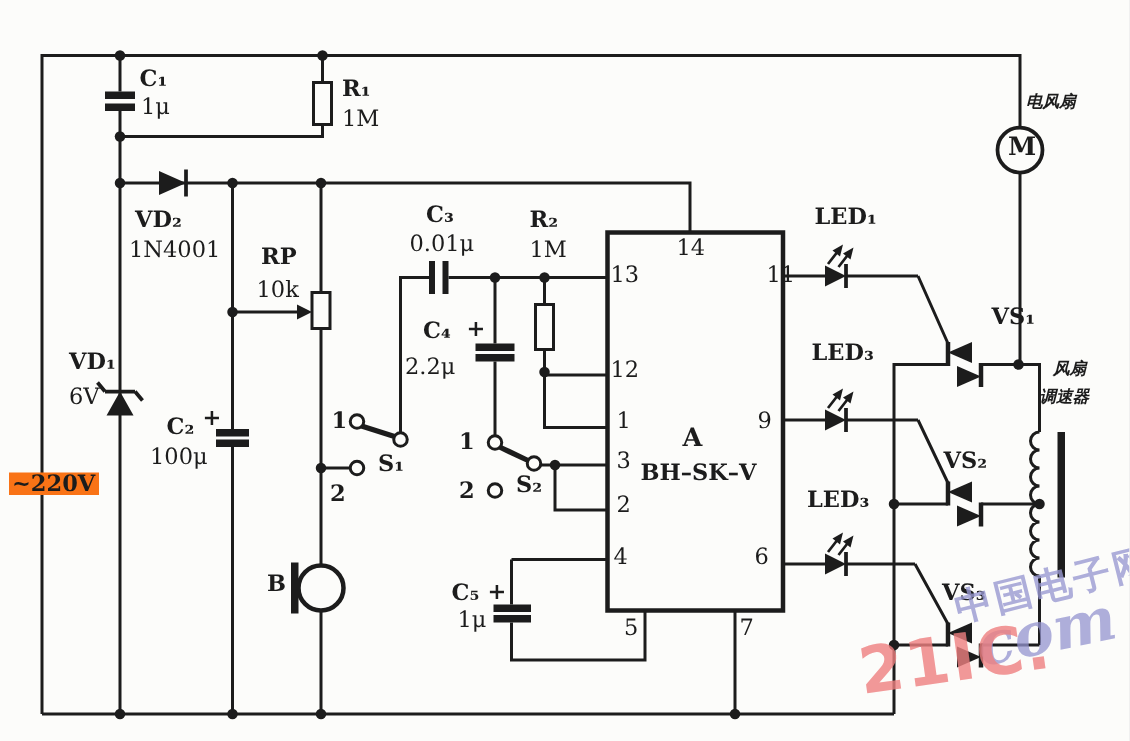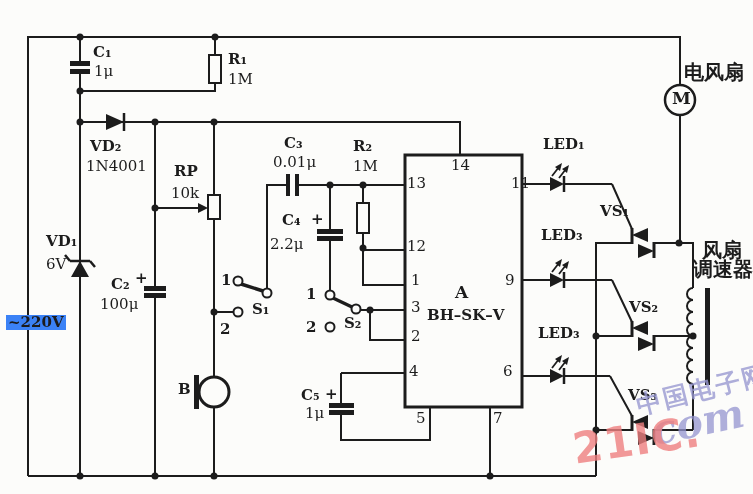--- a/index.html
+++ b/index.html
@@ -2,23 +2,23 @@
 <html><head>
 <meta charset="utf-8">
 <style>
   html,body{margin:0;padding:0;background:#e8e8e8;}
   #stage{position:relative;width:753px;height:494px;background:#fcfcfa;overflow:hidden;
          font-family:"DejaVu Serif", serif;color:#1c1c1c;}
   #stage svg{position:absolute;left:0;top:0;}
   .lbl{position:absolute;font-size:15px;font-weight:bold;line-height:1;white-space:nowrap;text-align:right;}
   .val{font-weight:normal;}
   .pin{position:absolute;font-size:15px;font-weight:normal;line-height:1;}
-  .cn{position:absolute;font-family:"DejaVu Sans", sans-serif;font-size:20px;font-weight:bold;line-height:1;white-space:nowrap;}
+  .cn{position:absolute;font-family:"DejaVu Sans", sans-serif;font-size:11px;font-weight:bold;line-height:1;white-space:nowrap;font-style:italic;}
   .mlabel{position:absolute;font-size:17px;font-weight:bold;line-height:1;}
-  .mask{background:#3b82f6;padding:0 2px;}
+  .mask{background:#f97316;padding:0 2px;}
   .wm{position:absolute;line-height:1;white-space:nowrap;pointer-events:none;}
   .wm-cn{left:634px;top:394px;font-family:"DejaVu Sans", sans-serif;font-size:25px;font-weight:bold;
          letter-spacing:2px;color:#9a9ad2;opacity:.8;transform:rotate(-14deg);transform-origin:left top;}
   .wm-script{left:648px;top:412px;font-family:"DejaVu Serif", serif;font-style:italic;font-weight:bold;
          font-size:40px;color:#9595d0;opacity:.75;transform:rotate(-12deg);transform-origin:left top;}
   .wm-brand{left:570px;top:428px;font-family:"DejaVu Sans", sans-serif;font-weight:bold;font-size:43px;
          letter-spacing:1px;color:#ef8080;opacity:.8;transform:rotate(-8deg);transform-origin:left top;}
 </style>
 </head>
 <body>
@@ -200,21 +200,21 @@
   <span class="lbl" style="left:306px;top:287px">1</span>
   <span class="lbl" style="left:306px;top:320px">2</span>
   <span class="lbl" style="left:344px;top:316px">S₂</span>
   <span class="lbl" style="left:178px;top:382px">B</span>
   <span class="lbl" style="left:301px;top:388px">C₅</span>
   <span class="lbl" style="left:325px;top:387px">+</span>
   <span class="lbl val" style="left:305px;top:406px">1μ</span>
   <span class="lbl" style="left:543px;top:137px">LED₁</span>
   <span class="lbl" style="left:541px;top:228px">LED₃</span>
   <span class="lbl" style="left:538px;top:326px">LED₃</span>
-  <span class="lbl" style="left:600px;top:204px">VS₁</span>
+  <span class="lbl" style="left:661px;top:204px">VS₁</span>
   <span class="lbl" style="left:629px;top:300px">VS₂</span>
   <span class="lbl" style="left:628px;top:388px">VS₃</span>
   <span class="mlabel" style="left:672px;top:90px">M</span>
   <span class="cn" style="left:684px;top:62px">电风扇</span>
   <span class="cn" style="left:702px;top:240px">风扇</span>
   <span class="cn" style="left:693px;top:259px">调速器</span>
 
   <span class="lbl" style="left:455px;top:284px;font-size:17px">A</span>
   <span class="lbl" style="left:427px;top:308px">BH–SK–V</span>
   <span class="pin" style="left:407px;top:176px">13</span>

